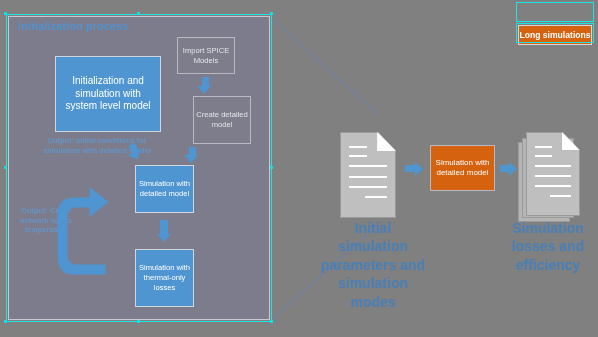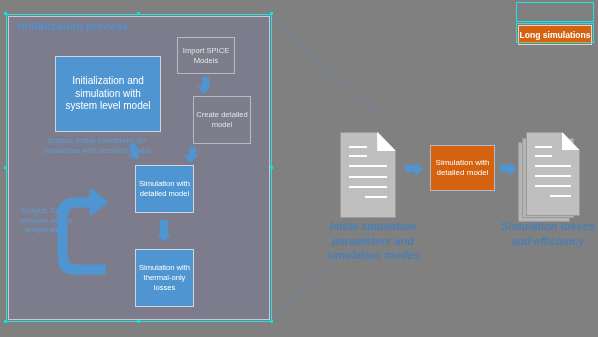--- a/index.html
+++ b/index.html
@@ -66,26 +66,25 @@
     line-height:1.3;
     font-weight:bold;
   }
   .lbl-out-initcond{left:38px;top:136px;width:118px;}
   .lbl-out-cauer{left:6px;top:206px;width:80px;}
   .lbl-out-mosfet{left:167px;top:219px;width:76px;}
 
   .doc-label{
     position:absolute;
     text-align:center;
-    font-size:11px;
+    font-size:14px;
     color:#3f7fc0;
     opacity:.85;
     line-height:1.32;
     font-weight:bold;
-    font-style:italic;
   }
   .lbl-doc-left{left:318px;top:219px;width:110px;}
   .lbl-doc-right{left:500px;top:219px;width:96px;}
   .adown{
     position:absolute;
   }
   .adown .shaft{position:absolute;background:#4e95d2;}
   .adown .head{
     position:absolute;width:0;height:0;
     border-left:7px solid transparent;

